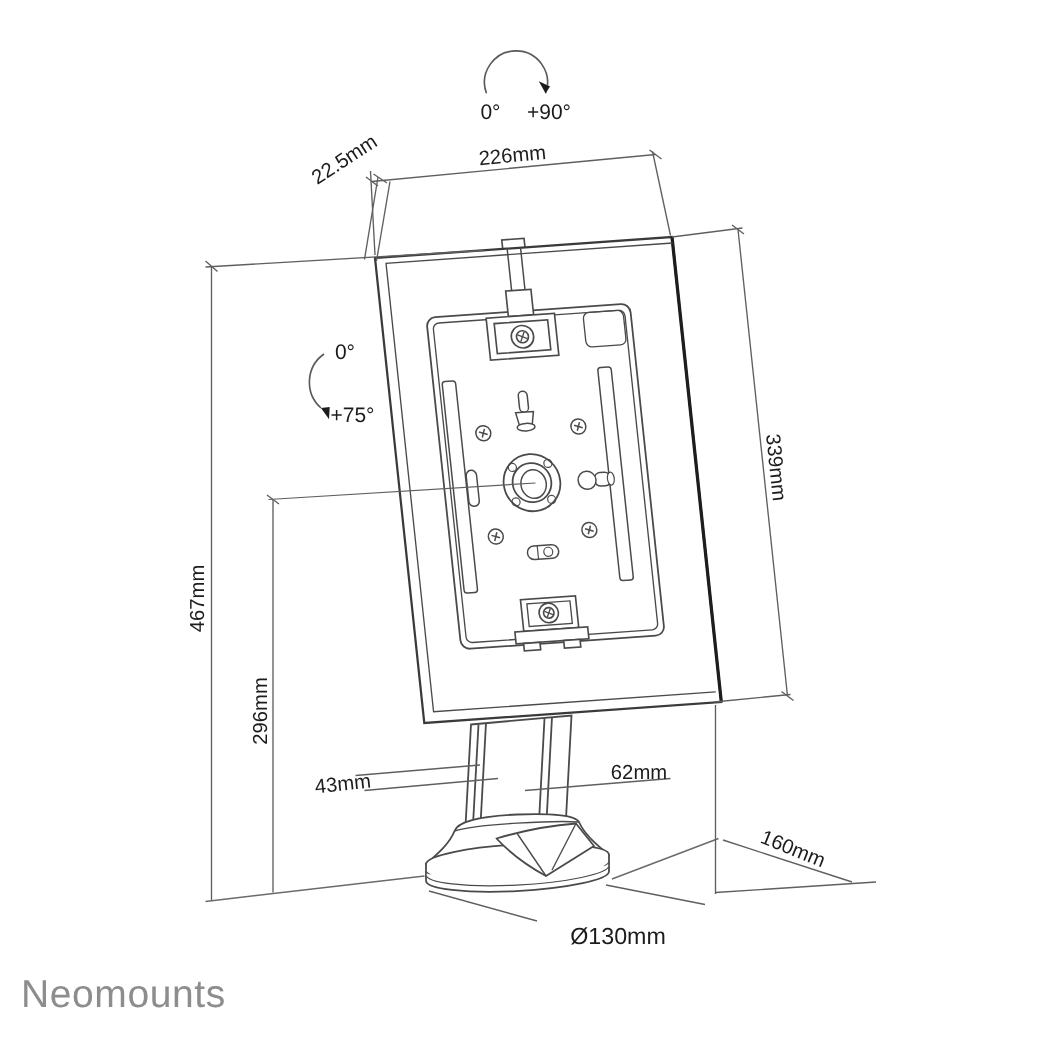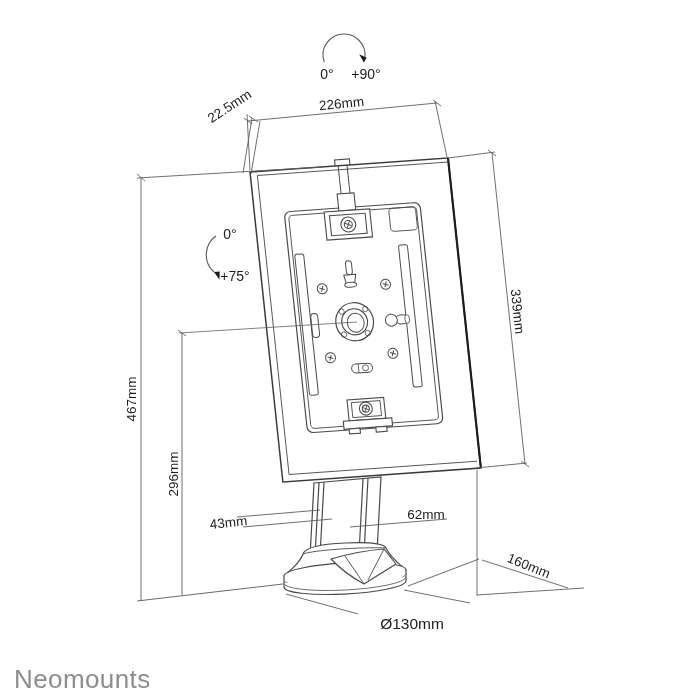--- a/index.html
+++ b/index.html
@@ -2,21 +2,21 @@
 <html><head>
 <meta charset="utf-8">
 <style>
   html,body{margin:0;padding:0;background:#ffffff;}
   .page{position:relative;width:700px;height:700px;background:#ffffff;overflow:hidden;
         font-family:"Liberation Sans", sans-serif;}
   svg text{font-family:"Liberation Sans", sans-serif;fill:#1c1c1c;}
   .dim-label{font-size:13.5px;}
   .deg-label{font-size:14px;}
   .dia-label{font-size:15.5px;}
-  .brand{position:absolute;left:14px;top:664px;font-size:26px;font-weight:500;
+  .brand{position:absolute;left:14px;top:647px;font-size:26px;font-weight:500;
          letter-spacing:0.4px;color:#8d8d8d;}
 </style>
 </head>
 <body>
 
 <div class="page">
 <svg width="700" height="700" viewBox="0 0 700 700">
 
   <g stroke="#6a6a6a" stroke-width="1" fill="none">
     <path d="M137,601 L283,584"></path>

